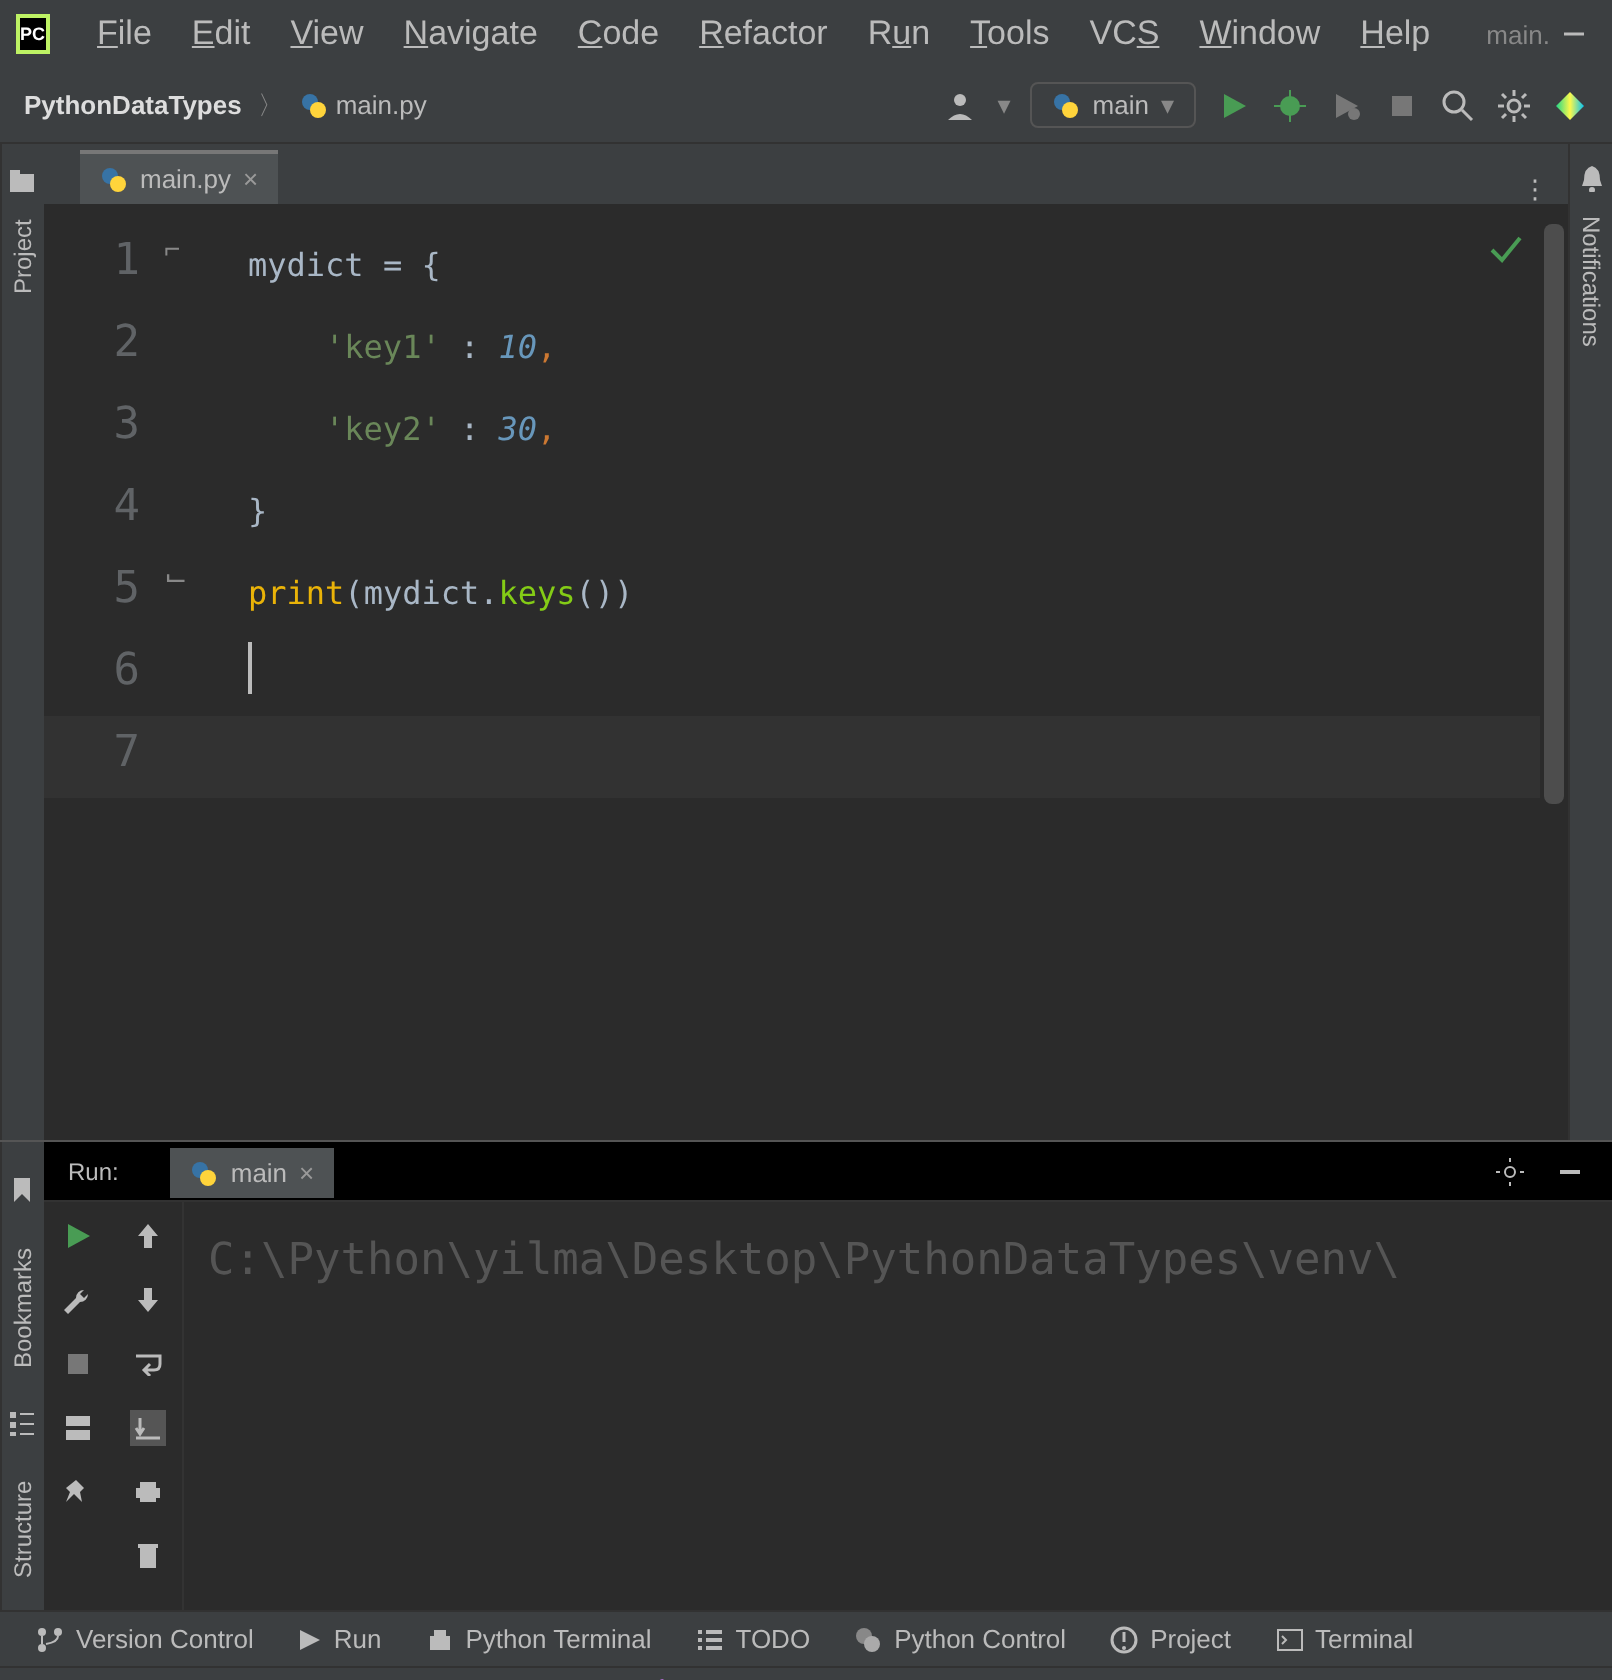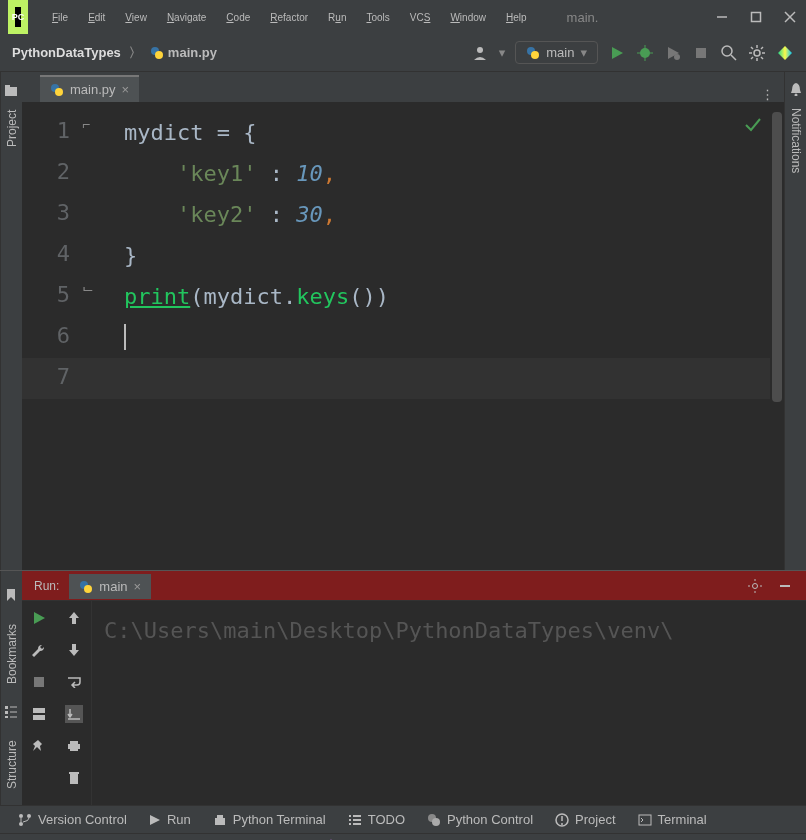--- a/index.html
+++ b/index.html
@@ -10,41 +10,41 @@
   color: #bbbbbb;
   font-size: 13px;
   overflow: hidden;
 }
 .titlebar {
   height: 34px; background: #3c3f41;
   display: flex; align-items: center;
   padding: 0 8px; gap: 4px;
 }
 .logo {
-  width: 20px; height: 34px; background: #000;
-  border: 7px solid #bef264; display: flex;
+  width: 20px; height: 20px; background: #000;
+  border: 2px solid #bef264; display: flex;
   align-items: center; justify-content: center;
   font-size: 9px; font-weight: bold; color: #fff;
   margin-right: 12px;
 }
 .menu-item {
-  padding: 4px 8px; cursor: pointer; font-size: 10px;
+  padding: 4px 8px; cursor: pointer; font-size: 17px;
 }
 .menu-item u { text-decoration: underline; }
 .win-controls {
   margin-left: auto; display: flex; gap: 18px;
 }
 .win-btn { width: 16px; height: 16px; display: flex; align-items: center; justify-content: center; cursor: pointer; }
 .toolbar {
   height: 38px; background: #3c3f41;
   display: flex; align-items: center;
   padding: 0 12px; gap: 8px;
   border-bottom: 1px solid #323232;
 }
-.breadcrumb { display: flex; align-items: center; gap: 4px; font-size: 13px; font-weight: bold; }
+.breadcrumb { display: flex; align-items: center; gap: 4px; font-size: 13px; }
 .breadcrumb .sep { color: #888; margin: 0 4px; }
 .toolbar-right { margin-left: auto; display: flex; align-items: center; gap: 10px; }
 .run-config {
   border: 1px solid #555; border-radius: 4px;
   padding: 3px 10px; display: flex; align-items: center; gap: 6px;
   background: #3c3f41;
 }
 .icon-btn { width: 18px; height: 18px; display: flex; align-items: center; justify-content: center; cursor: pointer; }
 .main-area { display: flex; height: 498px; }
 .left-gutter {
@@ -75,32 +75,32 @@
 }
 .gutter-marks {
   width: 44px; padding-top: 8px;
   position: relative;
 }
 .fold-mark {
   position: absolute; left: 2px; color: #888; font-size: 14px;
 }
 .code-area {
   flex: 1; padding: 10px 0 10px 0;
-  font-family: Consolas, monospace; font-size: 22px; line-height: 41px;
+  font-family: Consolas, monospace; font-size: 16px; line-height: 41px;
   position: relative;
 }
 .code-line { white-space: pre; }
 .tok-id { color: #a9b7c6; }
 .tok-op { color: #a9b7c6; }
 .tok-str { color: #6a8759; }
 .tok-num { color: #6897bb; font-style: italic; }
 .tok-comma { color: #cc7832; }
 .tok-brace { color: #a9b7c6; }
-.tok-call { color: #22c55e; }
-.tok-builtin { color: #22c55e; text-decoration: underline; }
+.tok-call { color: #84cc16; }
+.tok-builtin { color: #eab308; }
 .cursor-line {
   position: absolute; left: 0; right: 14px; height: 41px;
   background: #323232; z-index: 0;
 }
 .cursor {
   display: inline-block; width: 2px; height: 26px; background: #bbbbbb;
   vertical-align: text-bottom;
 }
 .checkmark {
   position: absolute; top: 14px; right: 22px; color: #499c54;
@@ -124,22 +124,22 @@
 .run-left-gutter {
   width: 22px; background: #3c3f41;
   writing-mode: vertical-rl; transform: rotate(180deg);
   display: flex; align-items: center; justify-content: flex-start;
   padding: 10px 0; gap: 16px; font-size: 12px;
   border-right: 1px solid #323232;
 }
 .run-left-gutter .tab-label { padding: 6px 2px; cursor: pointer; }
 .run-body { flex: 1; display: flex; flex-direction: column; }
 .run-header {
-  height: 30px; background: #7f1d1d; display: flex; align-items: center;
-  padding: 0 12px; gap: 10px; border-bottom: 1px solid #323232;
+  height: 30px; background: #000000; display: flex; align-items: center;
+  padding: 0 12px; gap: 26px; border-bottom: 1px solid #323232;
 }
 .run-header .title { font-size: 12px; }
 .run-tab {
   background: #4e5254; padding: 5px 10px; display: flex; align-items: center; gap: 6px;
   position: relative; top: 1px;
 }
 .run-header .right { margin-left: auto; display: flex; gap: 12px; }
 .run-content { flex: 1; display: flex; }
 .run-tool-col {
   width: 34px; display: flex; flex-direction: column; align-items: center;
@@ -179,21 +179,21 @@
   <div class="menu-item"><u>E</u>dit</div>
   <div class="menu-item"><u>V</u>iew</div>
   <div class="menu-item"><u>N</u>avigate</div>
   <div class="menu-item"><u>C</u>ode</div>
   <div class="menu-item"><u>R</u>efactor</div>
   <div class="menu-item">R<u>u</u>n</div>
   <div class="menu-item"><u>T</u>ools</div>
   <div class="menu-item">VC<u>S</u></div>
   <div class="menu-item"><u>W</u>indow</div>
   <div class="menu-item"><u>H</u>elp</div>
-  <div style="margin-left:28px;color:#888">main.</div>
+  <div style="margin-left:16px;color:#888">main.</div>
   <div class="win-controls">
     <div class="win-btn">
       <svg width="12" height="12">
           <line x1="1" y1="6" x2="11" y2="6" stroke="#bbb" stroke-width="1.5"></line>
         </svg>
     </div>
     <div class="win-btn">
       <svg width="12" height="12">
           <rect x="1.5" y="1.5" width="9" height="9" stroke="#bbb" fill="none" stroke-width="1.5"></rect>
         </svg>
@@ -476,21 +476,21 @@
             </svg>
           </span>
         <span class="icon-btn">
             <svg width="12" height="14">
               <rect x="2" y="3" width="8" height="10" fill="#bbb"></rect>
               <rect x="1" y="1" width="10" height="2" fill="#bbb"></rect>
             </svg>
           </span>
       </div>
       <div class="console">
-        <div class="dim">C:\Users\main\Desktop\PythonDataTypes\venv\</div>
+        <div class="dim">C:\Python\yilma\Desktop\PythonDataTypes\venv\</div>
         <div>&nbsp;</div>
       </div>
     </div>
   </div>
 </div>
 
 <div class="bottom-bar">
   <div class="item">
     <svg width="14" height="14">
         <circle cx="3" cy="3" r="2" fill="#bbb"></circle>

